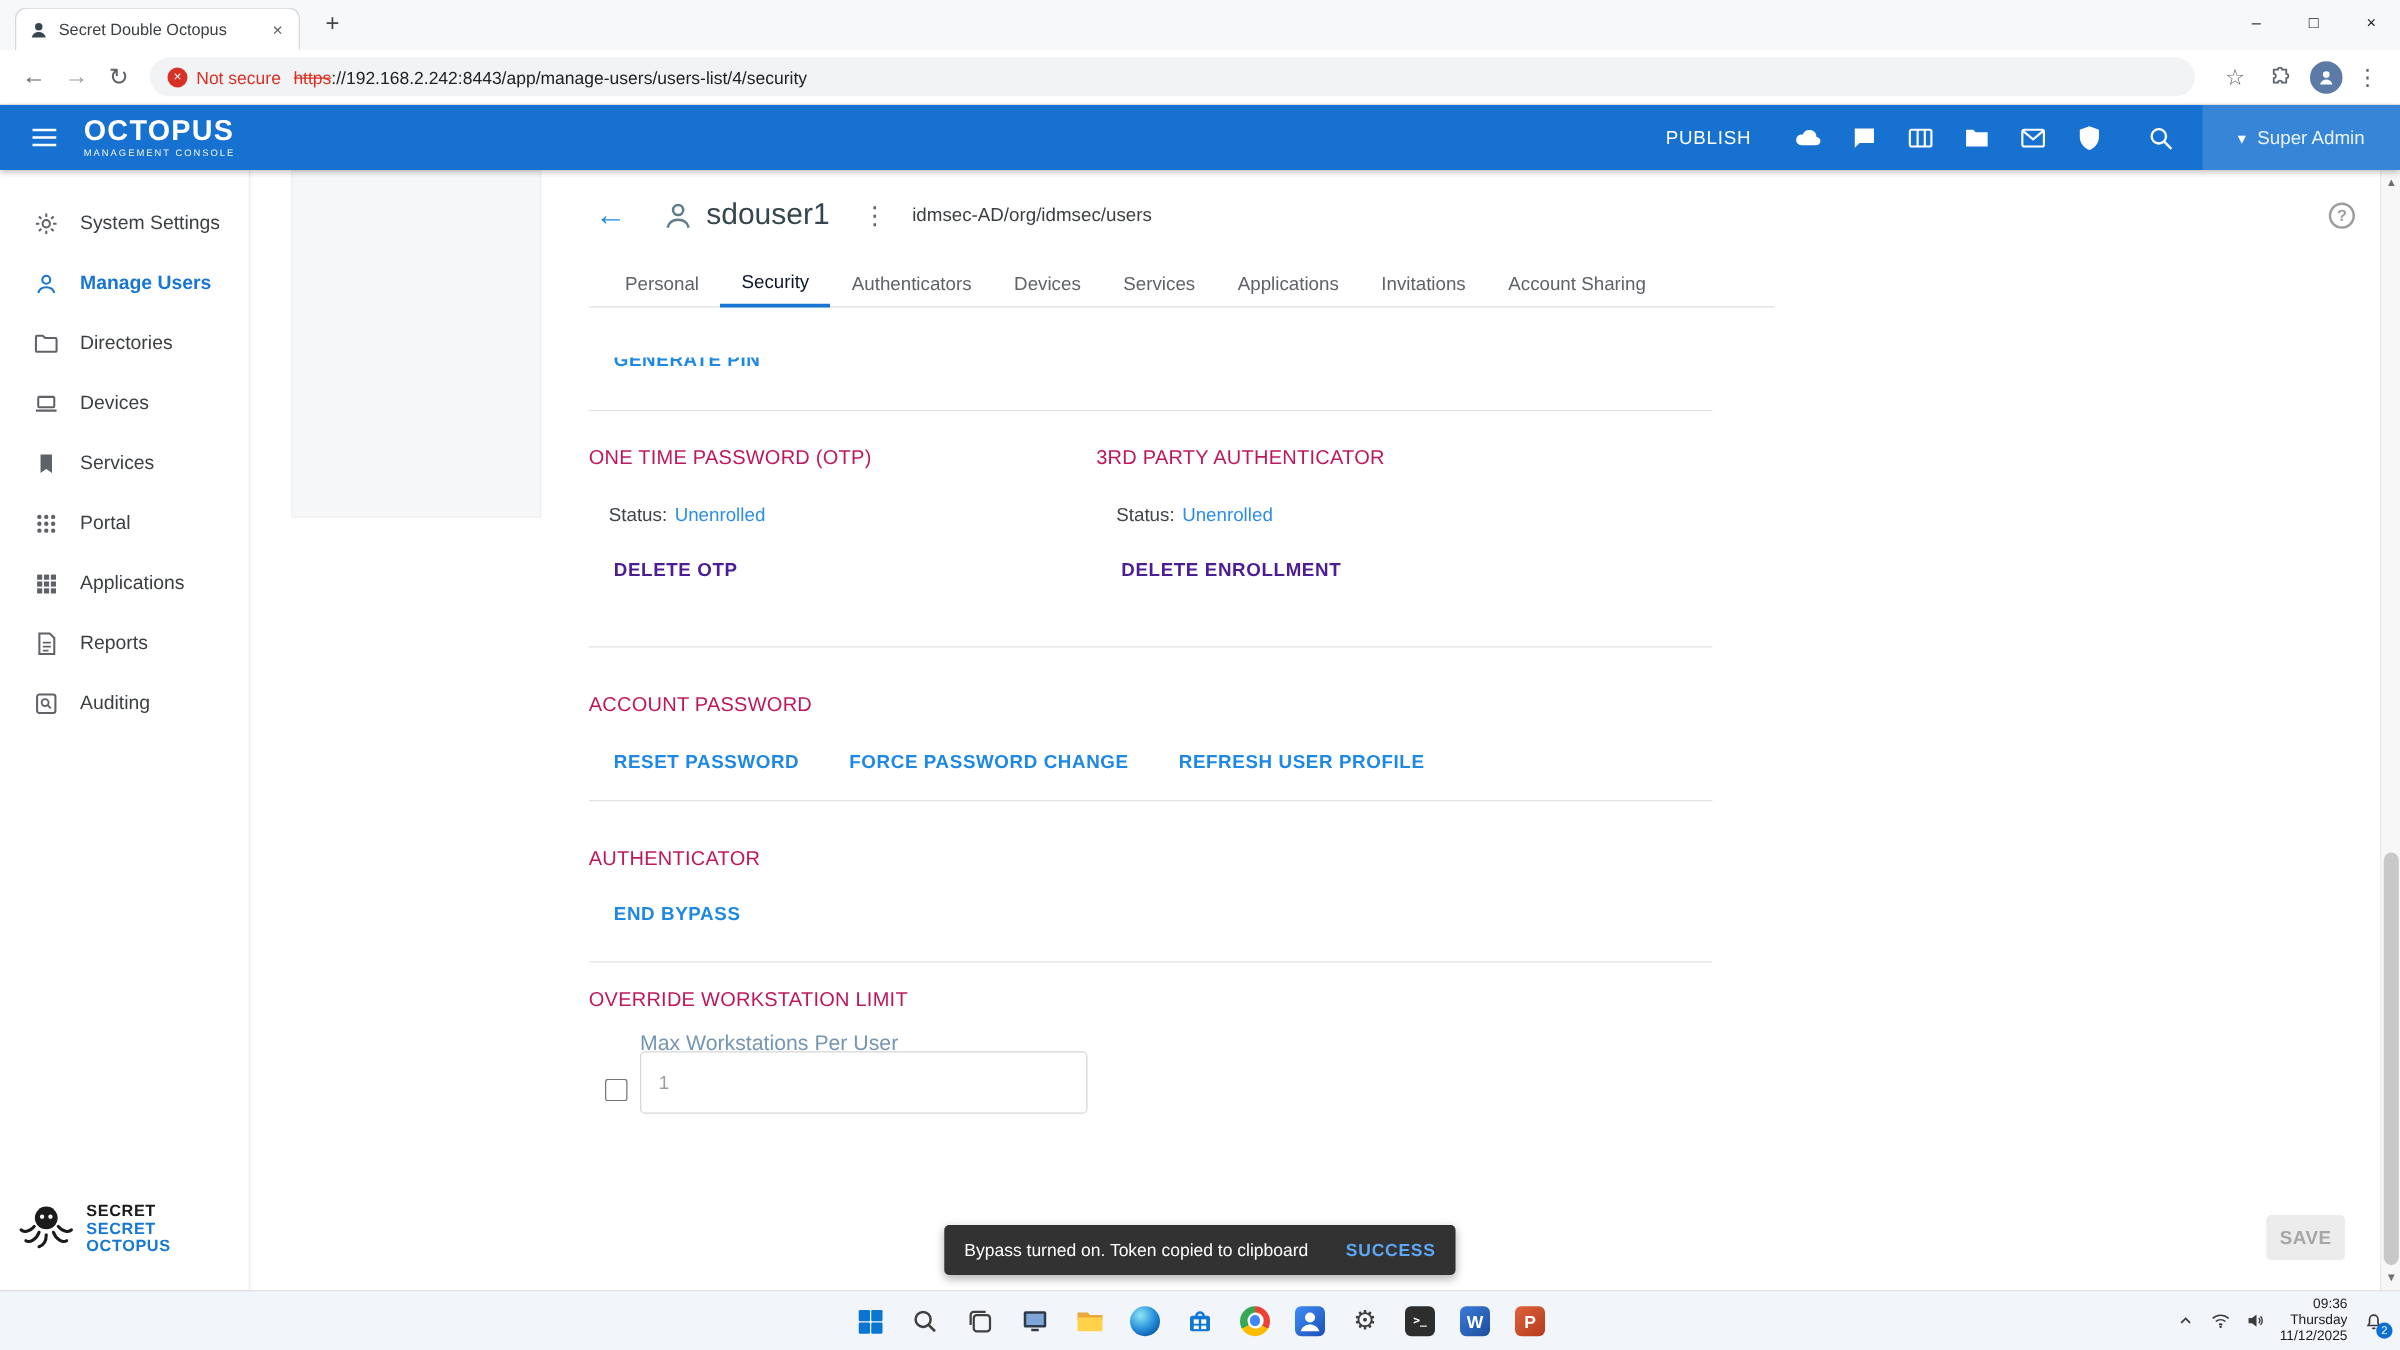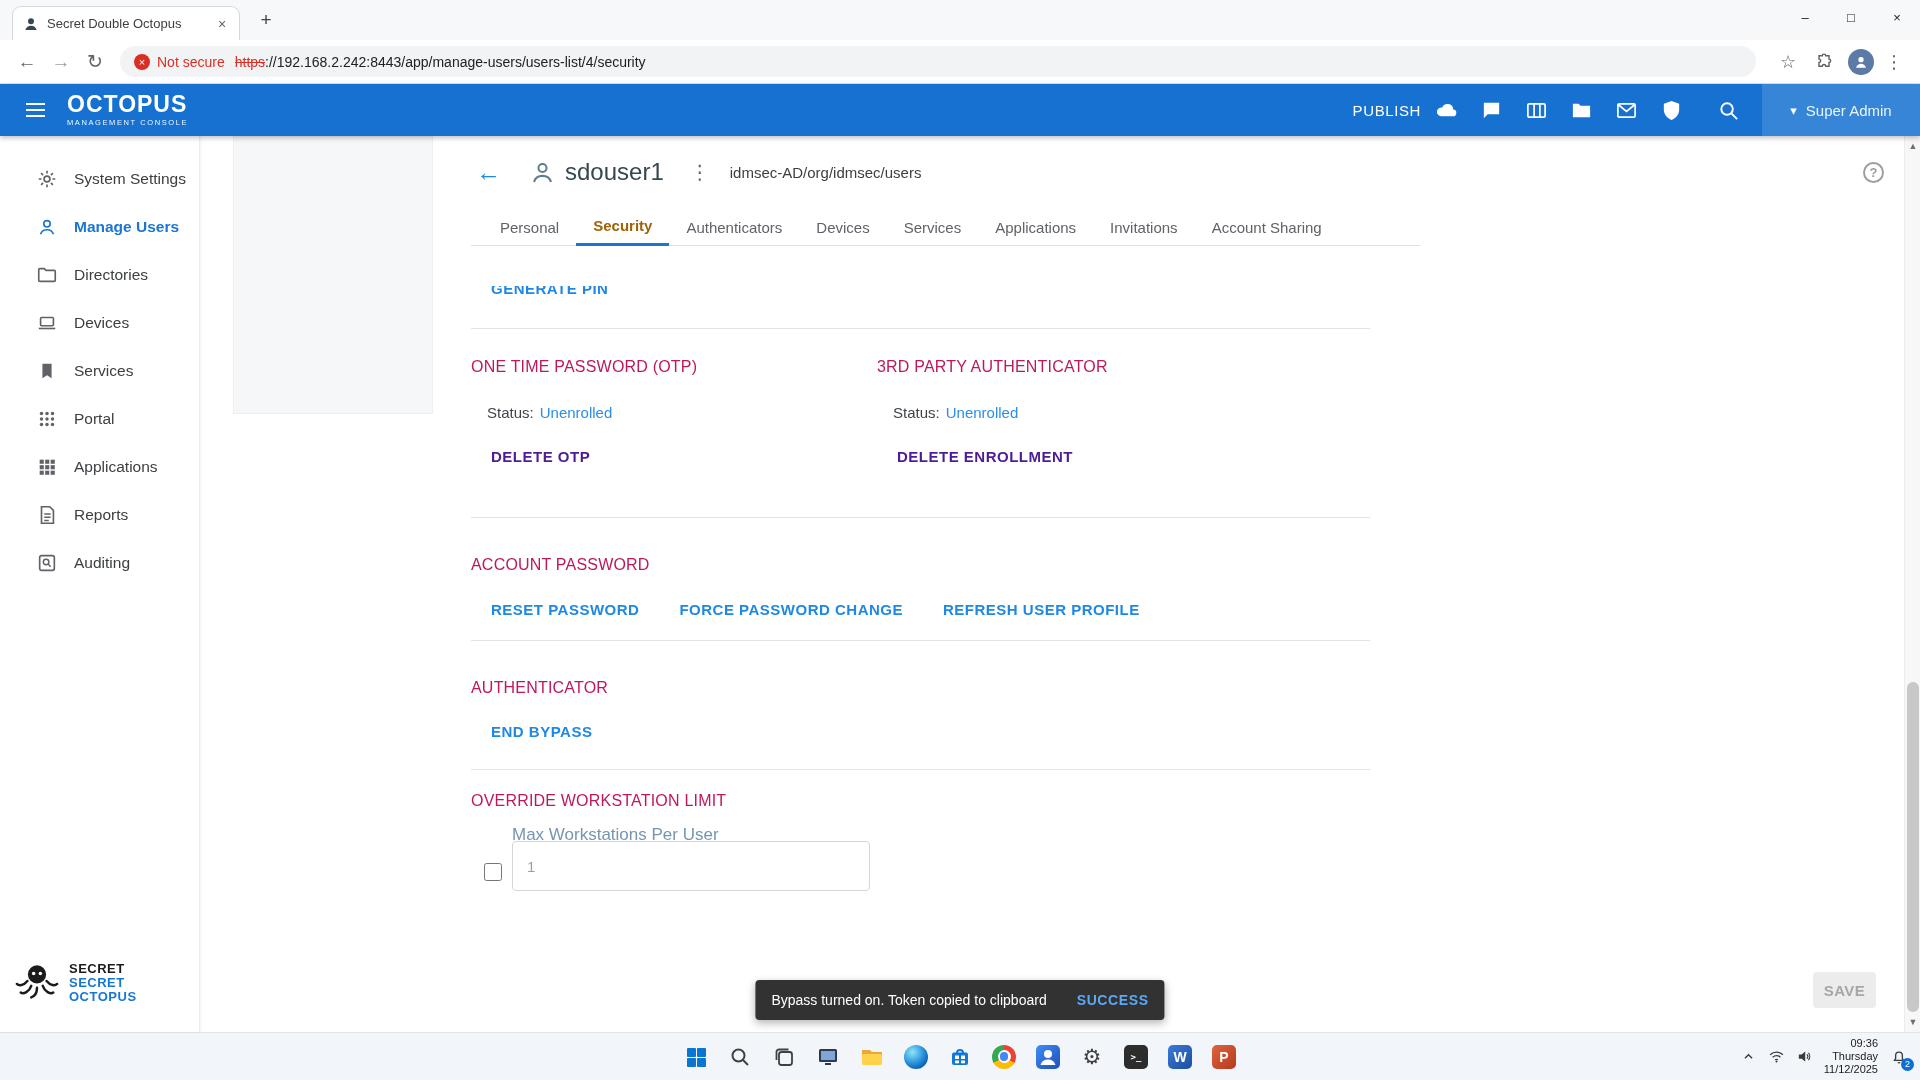--- a/index.html
+++ b/index.html
@@ -31,34 +31,34 @@
 
   
   .appbar { position:relative; height:52px; background:#1671d0; display:flex; align-items:center; color:#fff;
             box-shadow:0 2px 5px rgba(0,0,0,.25); z-index:5; }
   .burger { margin-left:26px; display:flex; flex-direction:column; gap:4px; }
   .burger i { display:block; width:19px; height:2px; background:#fff; }
   .logo { margin-left:22px; line-height:1; }
   .logo-main { font-size:23px; font-weight:bold; letter-spacing:1px; }
   .logo-sub { font-size:7.5px; letter-spacing:1.6px; text-align:right; margin-top:3px; opacity:.95; }
   .appbar-right { margin-left:auto; display:flex; align-items:center; height:100%; }
-  .publish { font-size:15px; letter-spacing:.6px; margin-right:14px; }
+  .publish { font-size:15px; letter-spacing:.6px; margin-right:34px; }
   .abar-icons { display:flex; align-items:center; gap:22px; }
   .abar-icons svg, .abar-search svg { width:23px; height:23px; display:block; }
   .abar-search { margin-left:34px; margin-right:22px; }
   .account { height:100%; width:158px; background:rgba(255,255,255,.14); display:flex; align-items:center; justify-content:center; gap:9px; }
   .account .chev { font-size:13px; color:#fff; }
   .account-name { font-size:15px; color:#eaf4ff; }
 
   
   .workspace { position:relative; height:896px; background:#fff; }
   .sidebar { position:absolute; left:0; top:0; bottom:0; width:200px; background:#fff; border-right:1px solid #ededed;
              box-shadow:1px 0 3px rgba(0,0,0,.05); z-index:2; }
   .nav { padding-top:19px; }
-  .nav-item { height:48px; display:flex; align-items:center; padding-left:36px; color:#3c4043; cursor:pointer; }
+  .nav-item { height:48px; display:flex; align-items:center; padding-left:26px; color:#3c4043; cursor:pointer; }
   .nav-item .nicon { width:22px; height:22px; color:#5f6368; margin-right:16px; flex:none; }
   .nav-item .nicon svg { width:22px; height:22px; display:block; }
   .nav-label { font-size:15.5px; }
   .nav-item.active { color:#1976d2; }
   .nav-item.active .nicon { color:#1976d2; }
   .nav-item.active .nav-label { font-weight:bold; }
   .brand { position:absolute; left:14px; bottom:26px; display:flex; align-items:center; gap:9px; }
   .brand svg { width:46px; height:46px; }
   .brand-text { font-size:13px; font-weight:bold; letter-spacing:.5px; line-height:14px; }
   .brand-l1 { color:#1b1b1b; } .brand-l2 { color:#1778d2; } .brand-l3 { color:#1778d2; }
@@ -70,21 +70,21 @@
   .back-arrow { color:#1e88e5; font-size:25px; margin-right:28px; }
   .uh-person { width:27px; height:27px; color:#607d8b; }
   .uh-person svg { width:27px; height:27px; display:block; }
   .uh-name { margin-left:9px; font-size:24px; font-weight:500; color:#37474f; }
   .uh-dots { margin-left:26px; color:#5f6368; font-size:20px; }
   .uh-path { margin-left:20px; font-size:15px; color:#3c4043; }
 
   .tabsrow { position:absolute; left:271px; top:72px; width:949px; height:38px; border-bottom:1px solid #e0e0e0;
              display:flex; padding-left:12px; }
   .ptab { padding:0 17px; display:flex; align-items:center; font-size:15px; color:#5f6368; height:38px; }
-  .ptab.active { color:#a16207; border-bottom:3px solid #1976d2; font-weight:700; }
+  .ptab.active { color:#0f172a; border-bottom:3px solid #1976d2; font-weight:400; }
 
   .sections { position:absolute; left:271px; top:0; width:899px; height:100%; }
   .divider { position:absolute; left:0; width:100%; height:1px; background:#e3e3e3; }
   .d1{top:192px;} .d2{top:381px;} .d3{top:504px;} .d4{top:633px;}
   .sec-title { font-size:16px; color:#be185d; letter-spacing:.2px; }
   .text-btn { display:inline-block; font-size:15px; font-weight:600; letter-spacing:.5px; color:#1e88e5; cursor:pointer; }
   .text-btn.disabled { color:#4c1d95; }
   .genpin-clip { position:absolute; top:150px; left:20px; height:15px; overflow:hidden; }
   .genpin-clip .text-btn { display:block; margin-top:-6px; }
   .col-otp { position:absolute; top:222px; left:0; }

